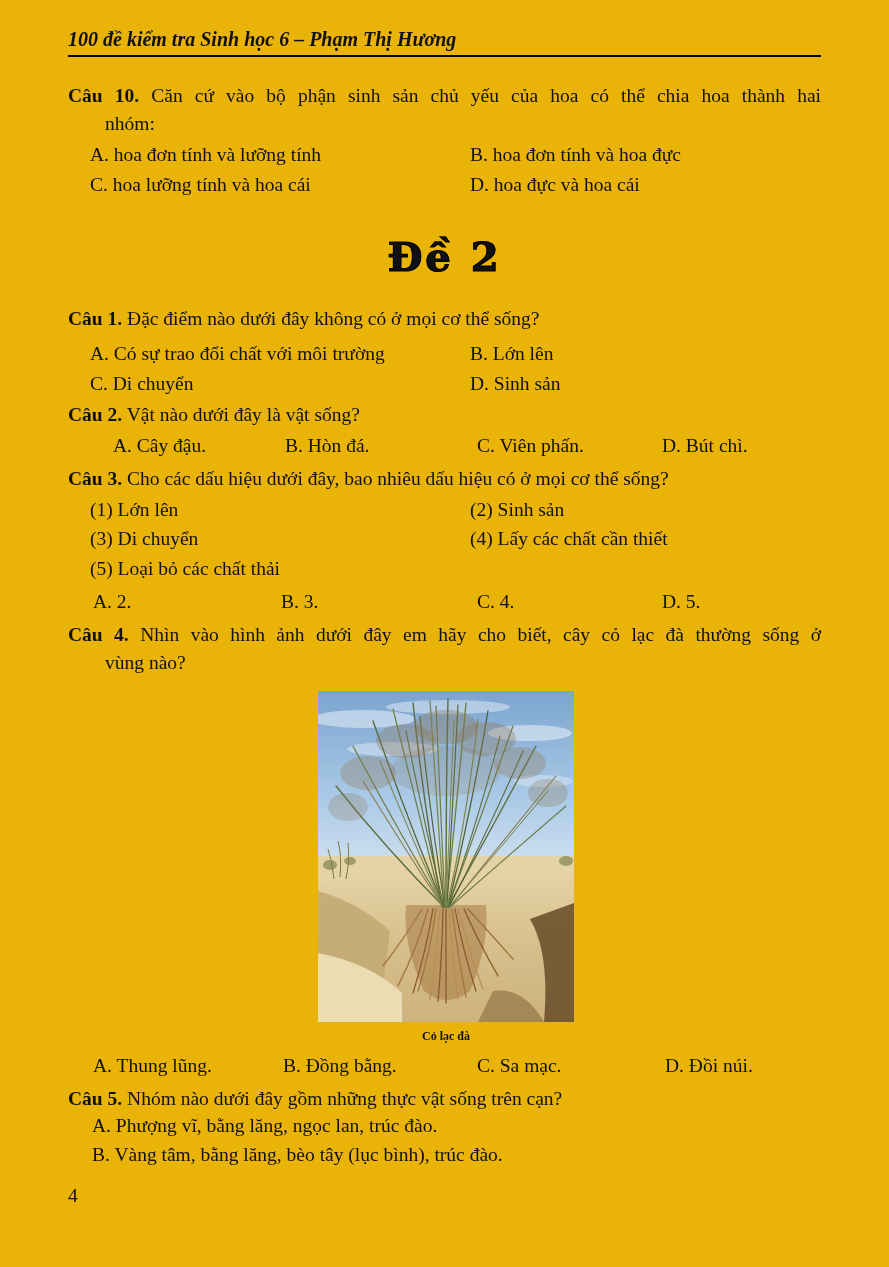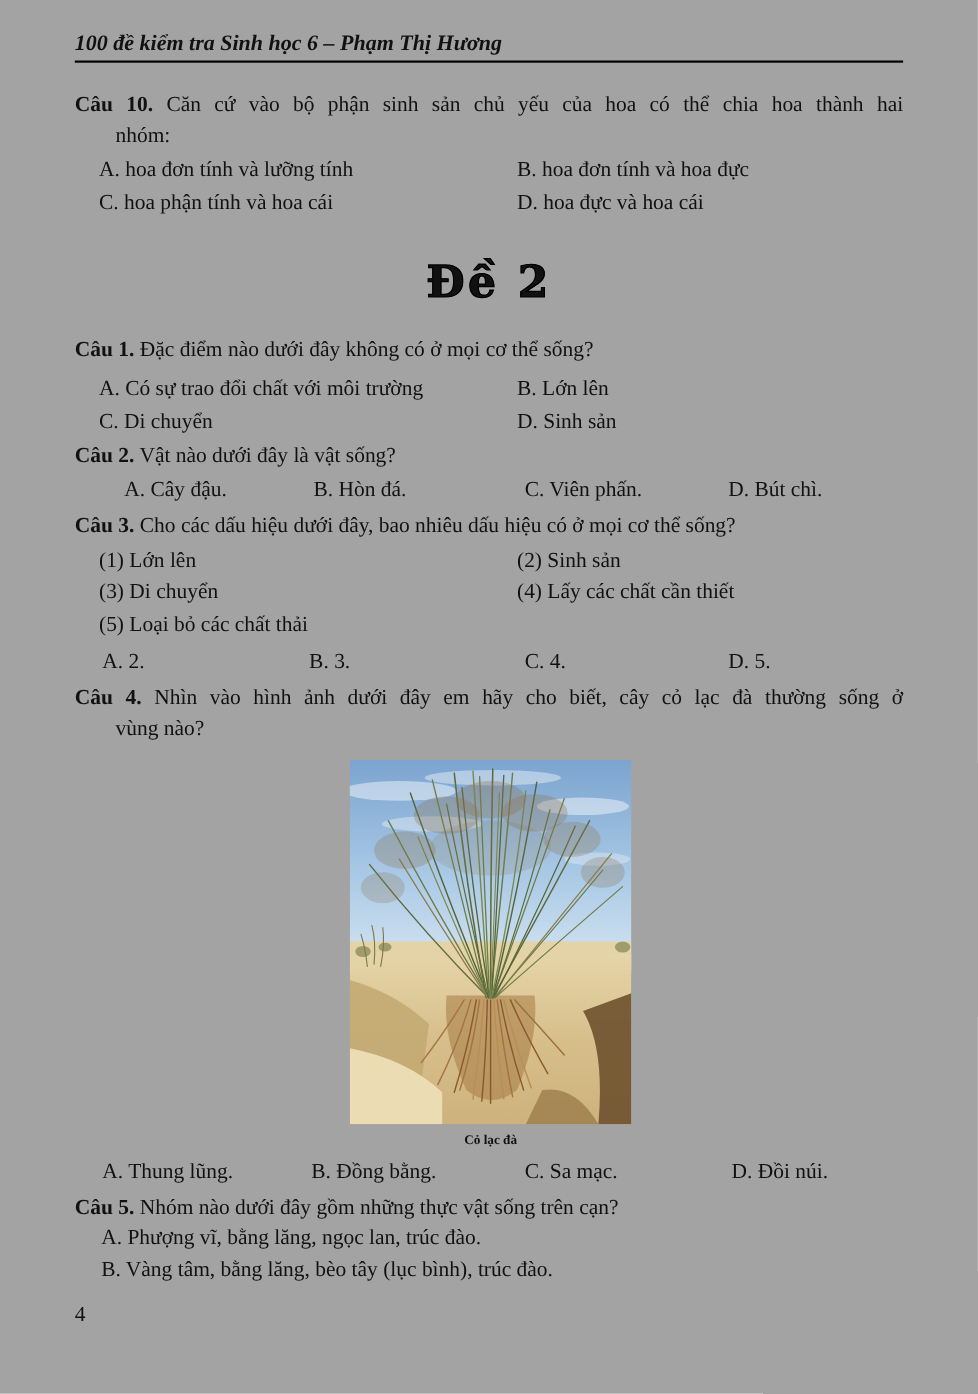--- a/index.html
+++ b/index.html
@@ -1,20 +1,20 @@
 <!DOCTYPE html>
 <html lang="vi"><head>
 <meta charset="utf-8">
 <style>
   html,body{margin:0;padding:0;background:#e8e8e8;}
   .page{
     position:relative;
     width:889px;height:1267px;
     margin:0 auto;
-    background:#a3a3a3;
+    background:#eab308;
     font-family:"Liberation Serif", serif;
     color:#111;
     font-size:19.5px;
     overflow:hidden;
   }
   .abs{position:absolute;}
   .doc-header{
     left:68px;top:28px;width:753px;
     font-style:italic;font-weight:bold;font-size:20px;
     border-bottom:2px solid #000;
@@ -57,21 +57,21 @@
 
   <div class="abs qpara" style="top:82px;">
     <div class="jline"><span class="qlabel">Câu 10.</span> <span>Căn cứ vào bộ phận sinh sản chủ yếu của hoa có thể chia hoa thành hai</span></div>
     <div class="hang">nhóm:</div>
   </div>
   <div class="abs optrow" style="top:144px;">
     <span class="opt" style="left:22px;">A. hoa đơn tính và lưỡng tính</span>
     <span class="opt" style="left:402px;">B. hoa đơn tính và hoa đực</span>
   </div>
   <div class="abs optrow" style="top:174px;">
-    <span class="opt" style="left:22px;">C. hoa phận tính và hoa cái</span>
+    <span class="opt" style="left:22px;">C. hoa lưỡng tính và hoa cái</span>
     <span class="opt" style="left:402px;">D. hoa đực và hoa cái</span>
   </div>
 
   <div class="abs section-title">Đề 2</div>
 
   <div class="abs qline" style="top:306px;">
     <span class="qlabel">Câu 1.</span>
     <span>Đặc điểm nào dưới đây </span><span class="boldword">không</span><span> có ở mọi cơ thể sống?</span>
   </div>
   <div class="abs optrow" style="top:343px;">

